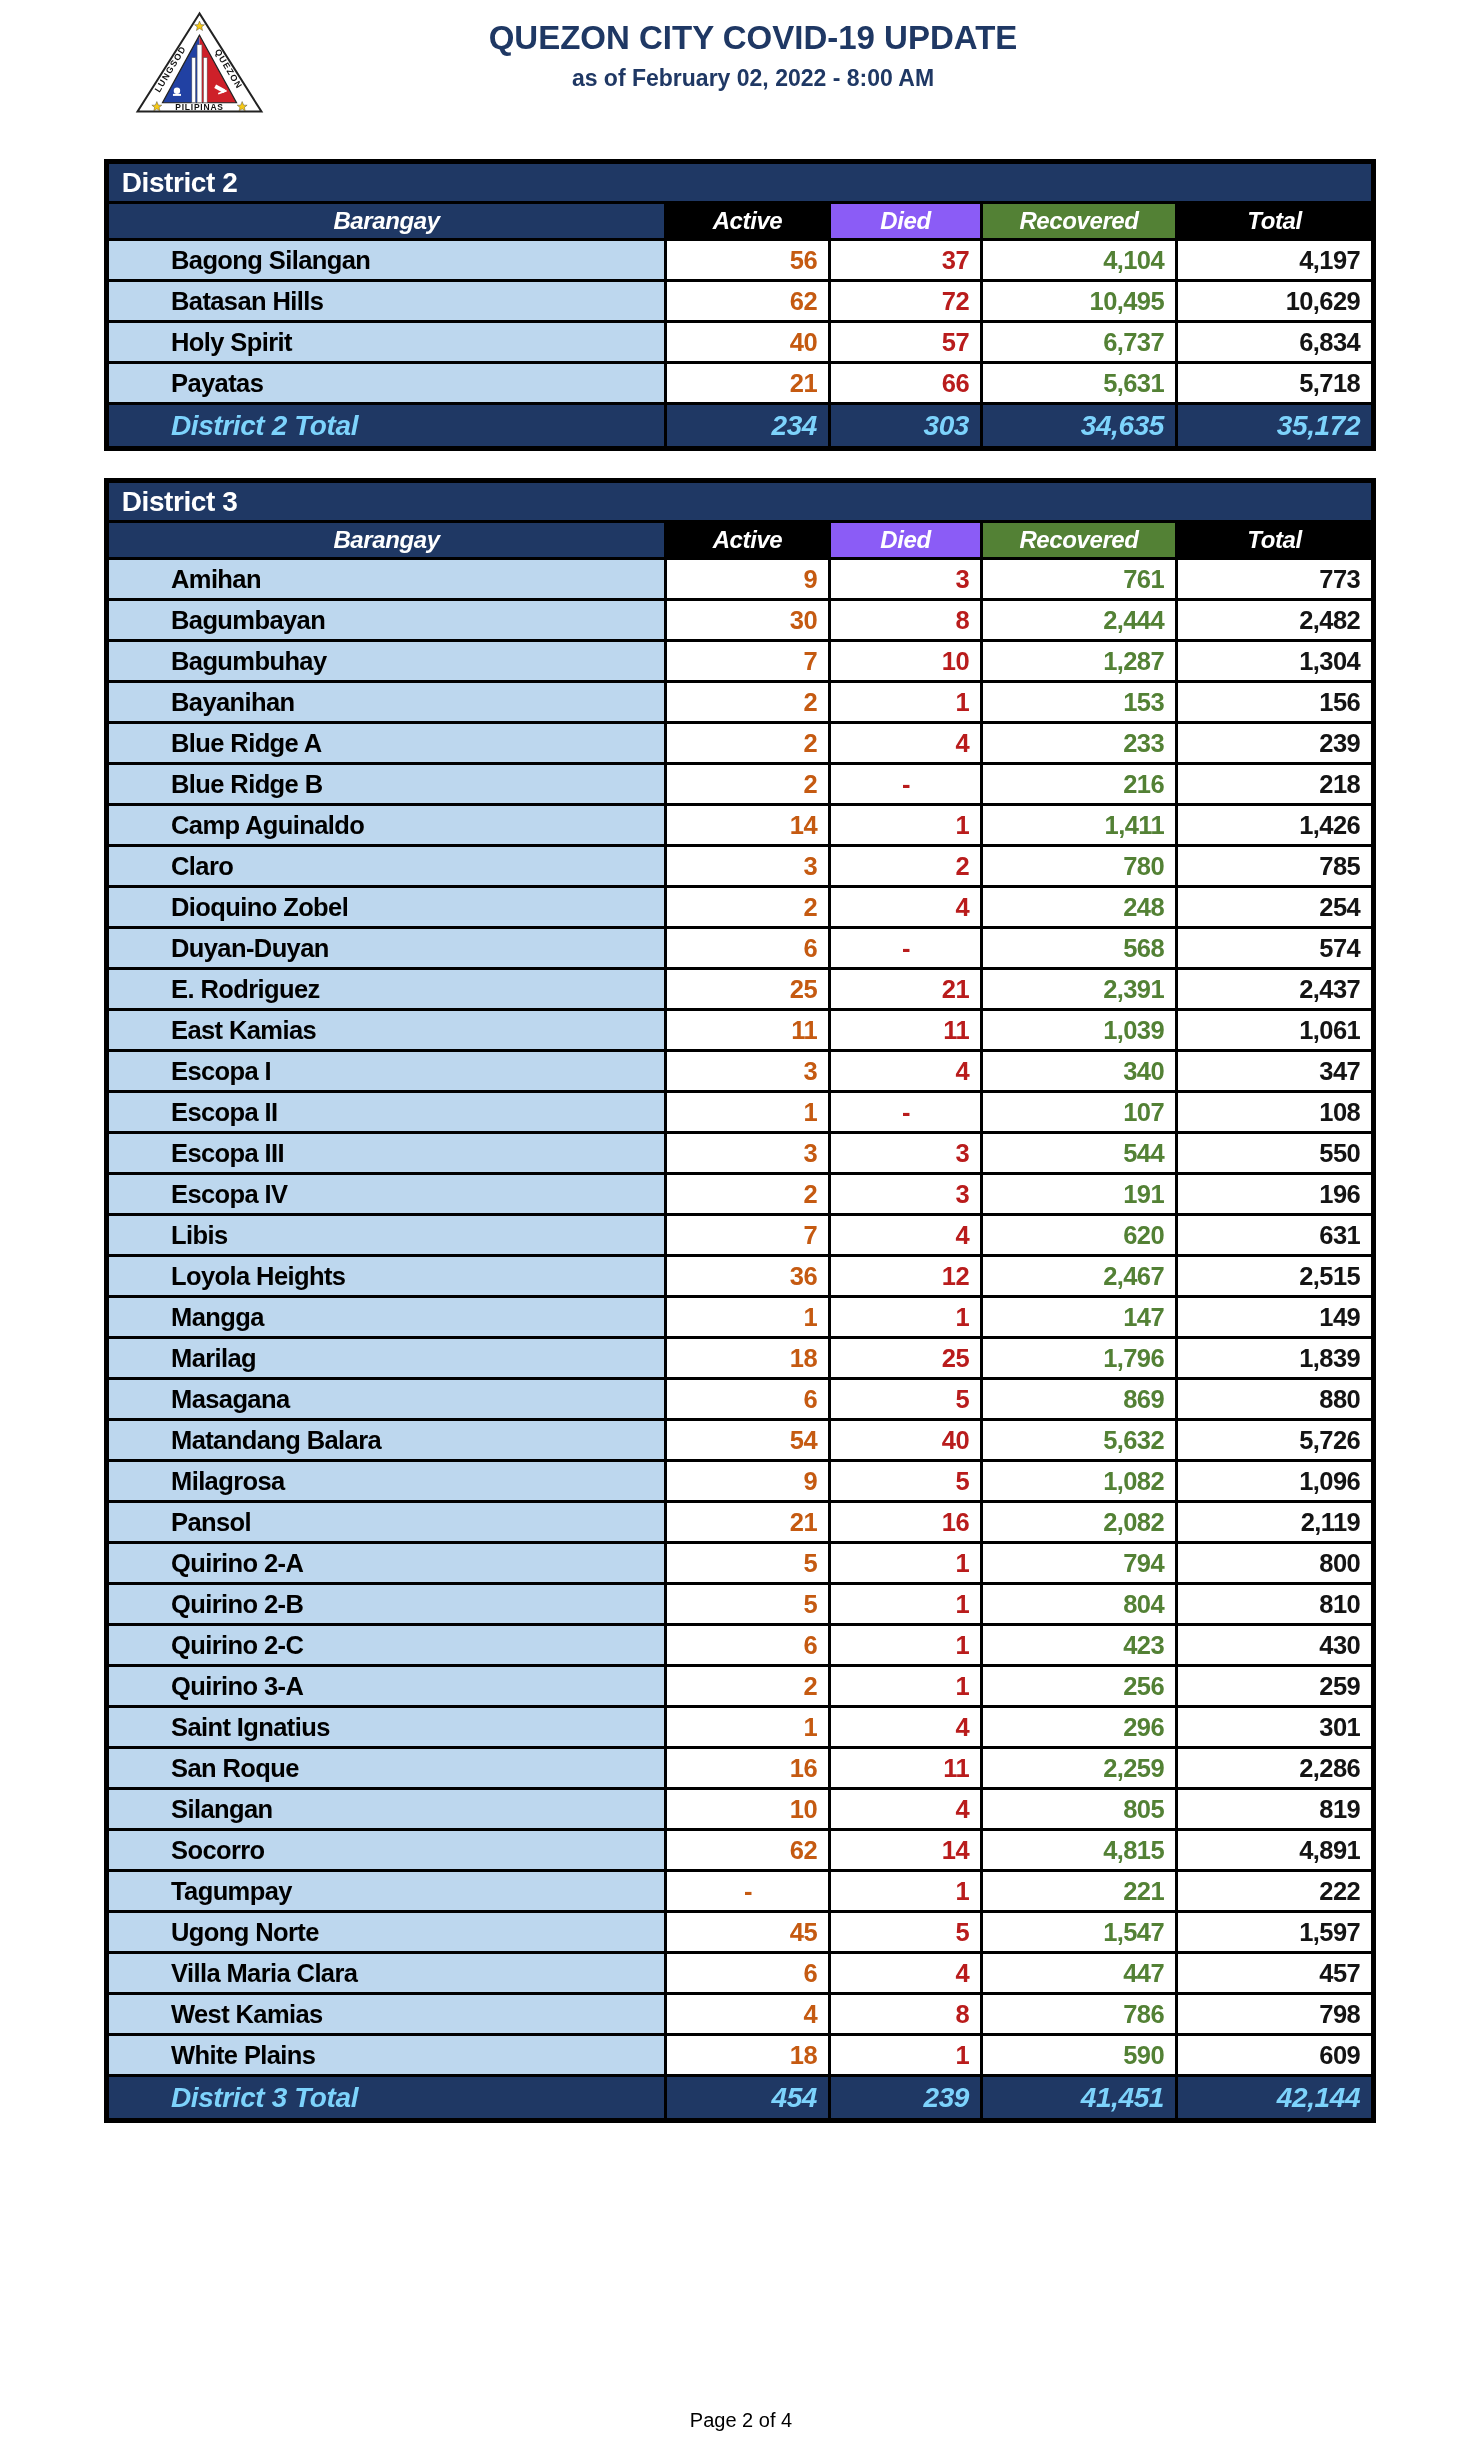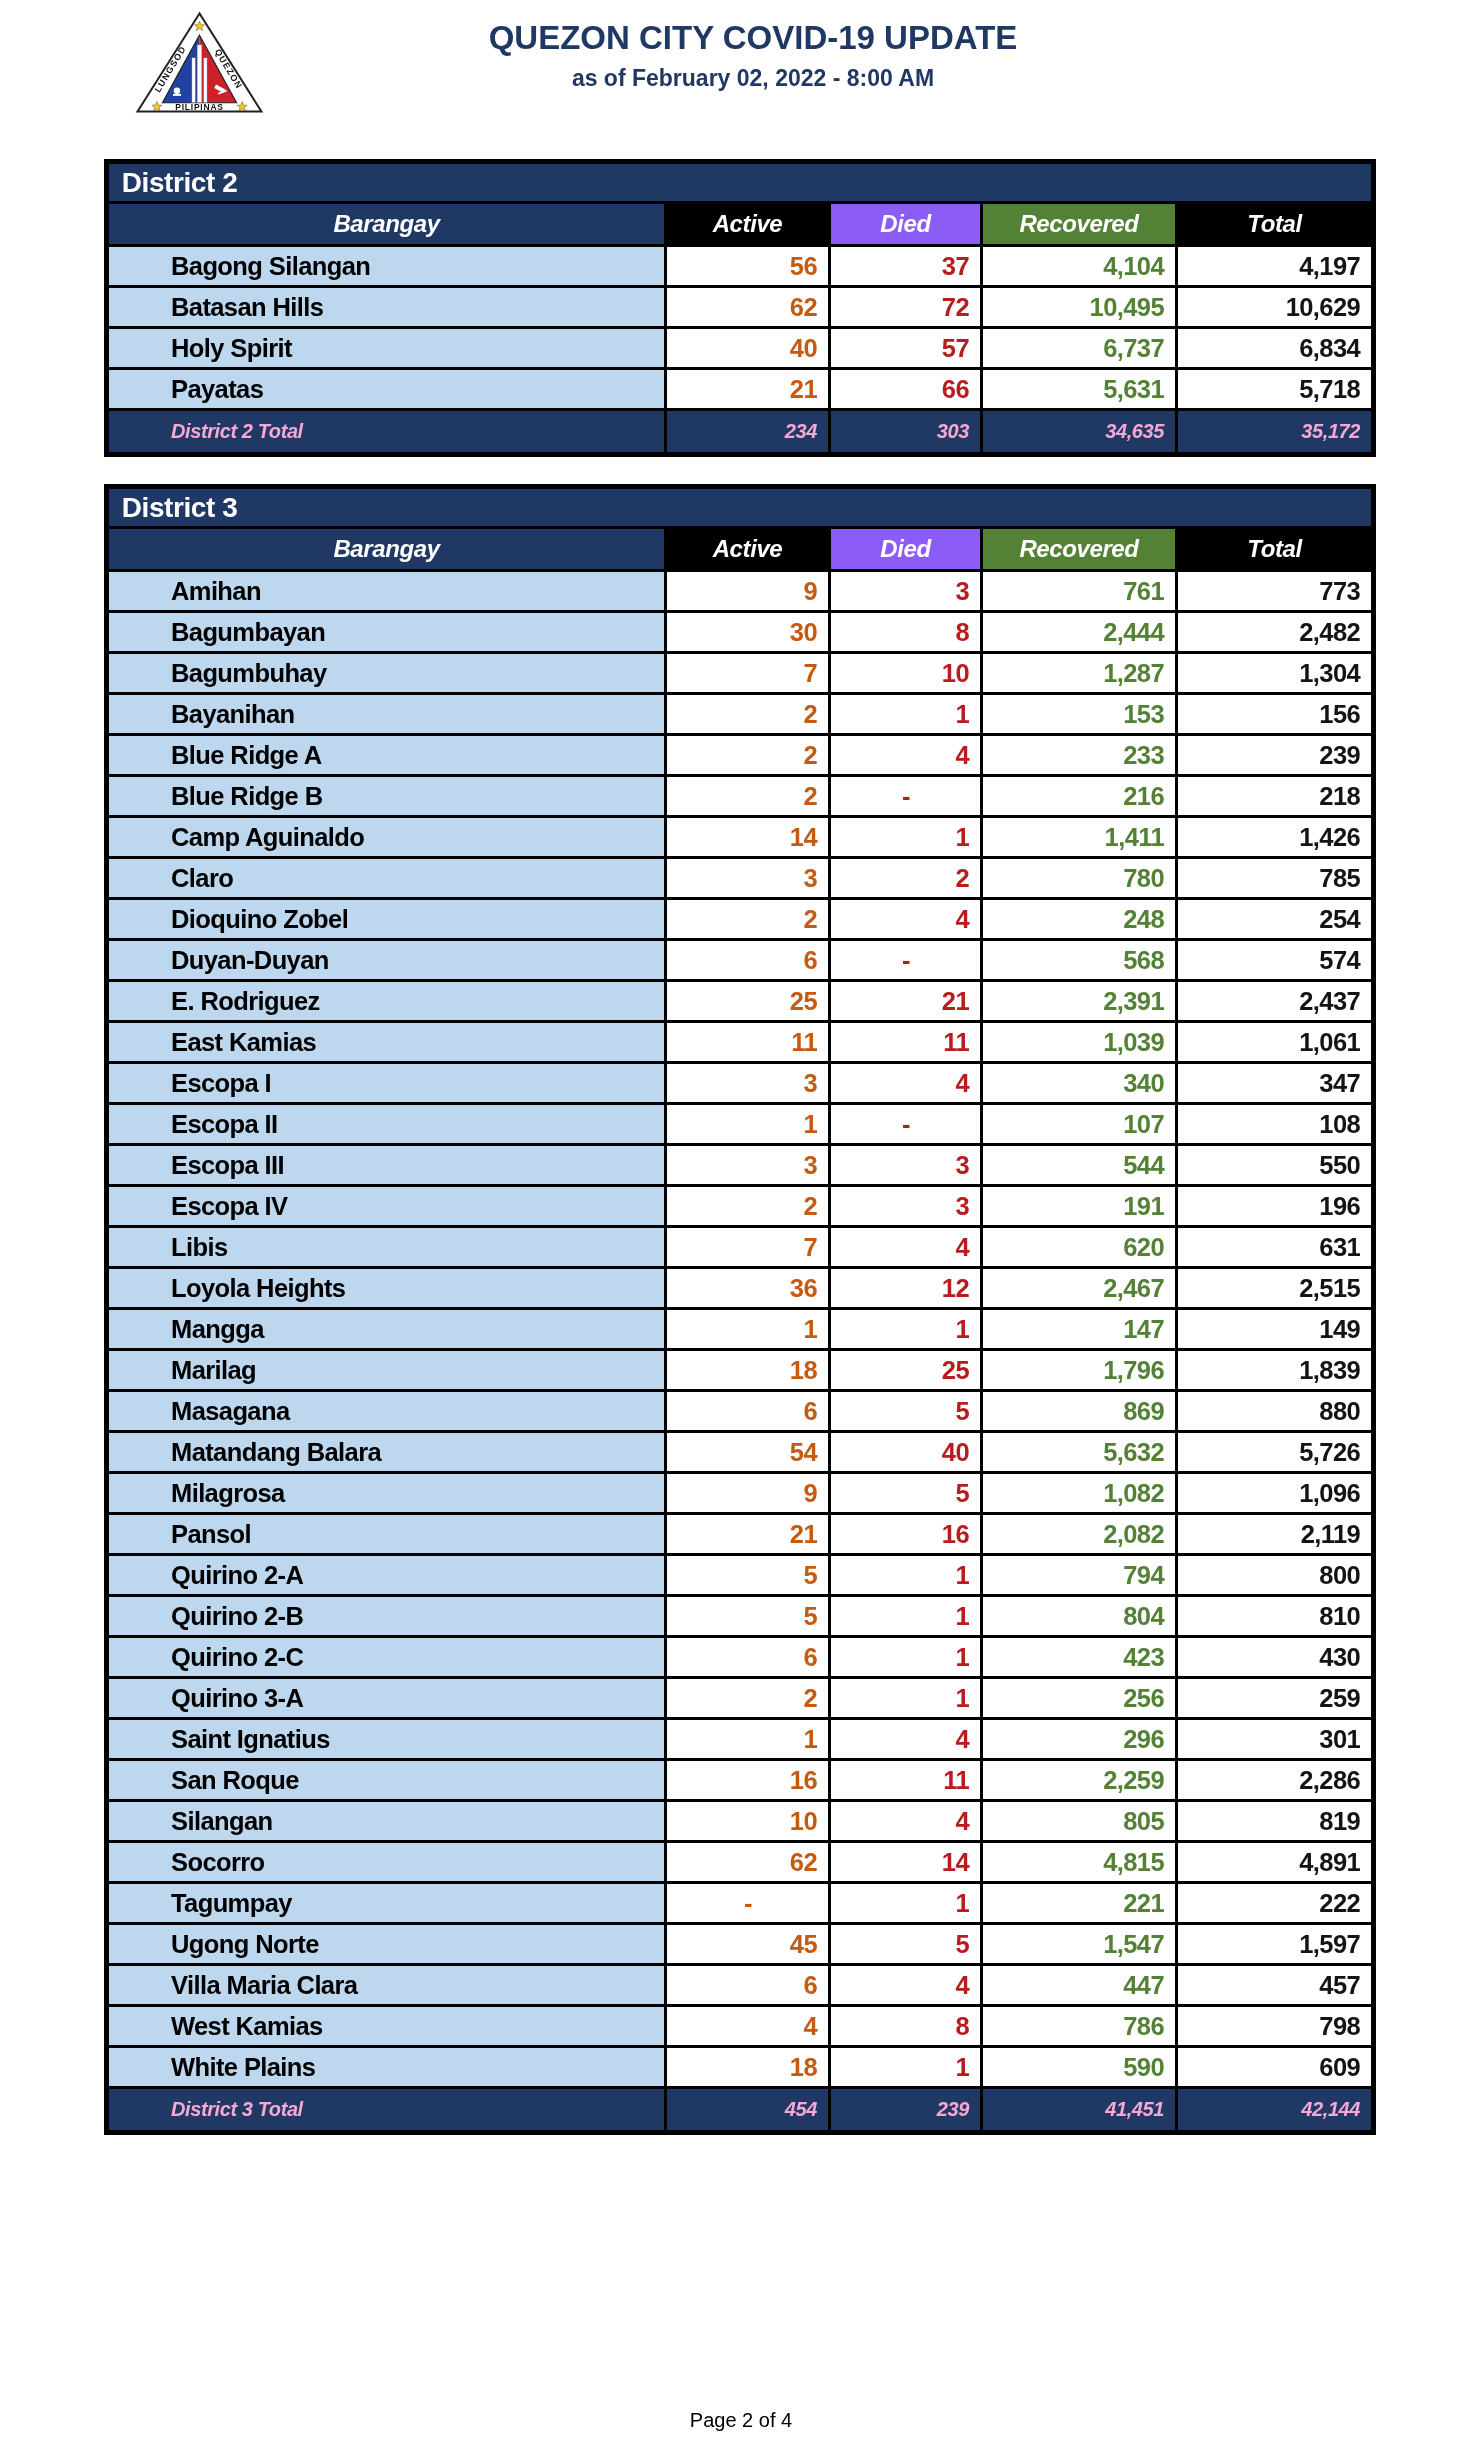--- a/index.html
+++ b/index.html
@@ -16,39 +16,39 @@
   
   .tables-host{width:1482px;}
   table.doc-table{border-collapse:collapse;table-layout:fixed;width:1267px;margin-left:104px;
     border:5.6px solid #000;}
   table.doc-table + table.doc-table{margin-top:27px;border-radius:24px;}
   .doc-table td,.doc-table th{border:3.2px solid #000;vertical-align:middle;overflow:hidden;white-space:nowrap;}
 
   tr.title-row{height:41px;}
   td.title-cell{background:#1F3864;color:#fff;font-size:28px;font-weight:700;padding-left:12.7px;letter-spacing:-0.4px;}
 
-  tr.header-row{height:43px;}
+  tr.header-row{height:37px;}
   th.header-cell{color:#fff;font-weight:700;font-style:italic;font-size:24px;text-align:center;letter-spacing:-0.4px;}
   th.col-barangay{background:#1F3864;}
   th.col-active{background:#000000;}
   th.col-died{background:#8b5cf6;}
   th.col-recovered{background:#538135;}
   th.col-total{background:#000000;}
 
   tbody tr{height:41px;}
   td.name-cell{background:#BDD7EE;color:#000;font-weight:700;font-size:25.5px;padding-left:62px;letter-spacing:-0.6px;}
   td.num-cell{background:#fff;font-weight:700;font-size:25.5px;text-align:right;padding-right:11px;letter-spacing:-0.6px;}
   td.num-cell.col-active{color:#C55A11;}
   td.num-cell.col-died{color:#b91c1c;}
   td.num-cell.col-recovered{color:#538135;}
   td.num-cell.col-total{color:#141414;}
   td.num-cell.dash{text-align:center;padding-right:0;}
 
   tr.total-row{height:45px;}
-  tr.total-row td{background:#1F3864;color:#f9a8d4;font-style:italic;font-weight:700;font-size:20px;letter-spacing:-0.4px;}
+  tr.total-row td{background:#1F3864;color:#7dd3fc;font-style:italic;font-weight:700;font-size:28px;letter-spacing:-0.4px;}
   tr.total-row td.total-label{padding-left:62px;}
   tr.total-row td.total-num{text-align:right;padding-right:11px;}
 
   .page-footer{position:absolute;left:0;bottom:30px;width:100%;text-align:center;
     font-size:20px;color:#000;}
 </style>
 </head>
 <body>
 
 <div class="page">

